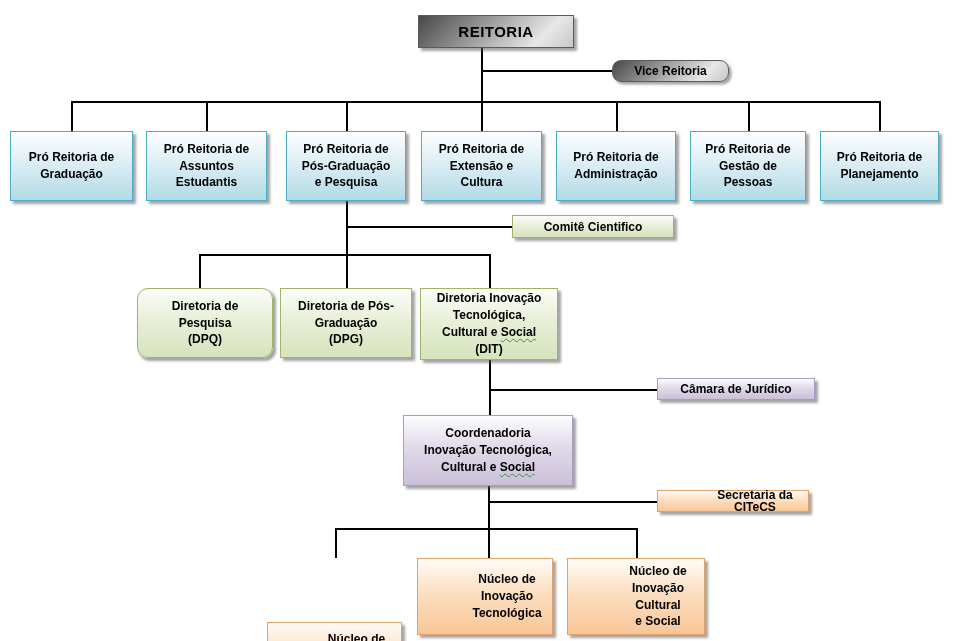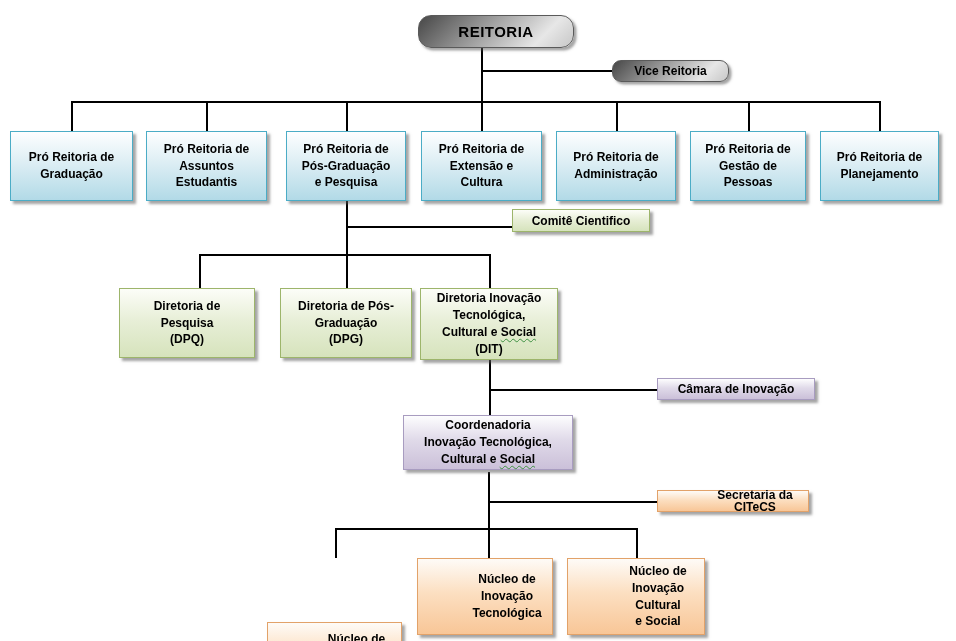--- a/index.html
+++ b/index.html
@@ -48,21 +48,21 @@
   .scheme-purple {
     background: linear-gradient(to bottom, #fdfdfe 0%, #e0dae9 45%, #cbc0d9 100%);
     border: 1px solid #a89cc0;
   }
   .scheme-orange {
     background: linear-gradient(to bottom, #fefbf7 0%, #fcdfc1 45%, #f8c697 100%);
     border: 1px solid #e2a269;
     padding-left: 44px;
   }
 
-  .title-node { font-size: 15px; letter-spacing: 0.5px; border-radius: 13px; }
+  .title-node { font-size: 15px; letter-spacing: 0.5px; }
   .small-node { font-size: 12px; line-height: 1; }
 
   
   .sq {
     text-decoration-line: underline;
     text-decoration-style: wavy;
     text-decoration-color: #3f9142;
     text-decoration-thickness: 1px;
     text-underline-offset: 2px;
     margin-top: 16px;
@@ -129,46 +129,46 @@
   <div class="node scheme-blue" style="left:690px; top:131px; width:116px; height:70px;">
     <span class="lbl">Pró Reitoria de
 Gestão de
 Pessoas</span>
   </div>
   <div class="node scheme-blue" style="left:820px; top:131px; width:119px; height:70px;">
     <span class="lbl">Pró Reitoria de
 Planejamento</span>
   </div>
 
-  <div class="node scheme-green small-node" style="left:512px; top:209px; width:138px; height:23px;">
+  <div class="node scheme-green small-node" style="left:512px; top:215px; width:162px; height:23px;">
     <span class="lbl">Comitê Cientifico</span>
   </div>
 
-  <div class="node scheme-green" style="left:119px; top:288px; width:136px; height:70px;">
+  <div class="node scheme-green" style="left:137px; top:288px; width:136px; height:70px;border-radius:11px;">
     <span class="lbl">Diretoria de
 Pesquisa
 (DPQ)</span>
   </div>
   <div class="node scheme-green" style="left:280px; top:288px; width:132px; height:70px;">
     <span class="lbl">Diretoria de Pós-
 Graduação
 (DPG)</span>
   </div>
   <div class="node scheme-green" style="left:420px; top:288px; width:138px; height:72px;justify-content:center;">
     <span class="lbl">Diretoria Inovação
 Tecnológica,
 Cultural e <span class="sq">Social</span>
 (DIT)</span>
   </div>
 
   <div class="node scheme-purple small-node" style="left:657px; top:378px; width:158px; height:22px;">
-    <span class="lbl">Câmara de Inovação</span>
+    <span class="lbl">Câmara de Jurídico</span>
   </div>
 
-  <div class="node scheme-purple" style="left:403px; top:415px; width:170px; height:55px;">
+  <div class="node scheme-purple" style="left:403px; top:415px; width:170px; height:71px;">
     <span class="lbl">Coordenadoria
 Inovação Tecnológica,
 Cultural e <span class="sq">Social</span></span>
   </div>
 
   <div class="node scheme-orange small-node" style="left:657px; top:490px; width:152px; height:22px;">
     <span class="lbl">Secretaria da CITeCS</span>
   </div>
 
   <div class="node scheme-orange" style="left:267px; top:590px; width:135px; height:68px;margin-top:32px;">

